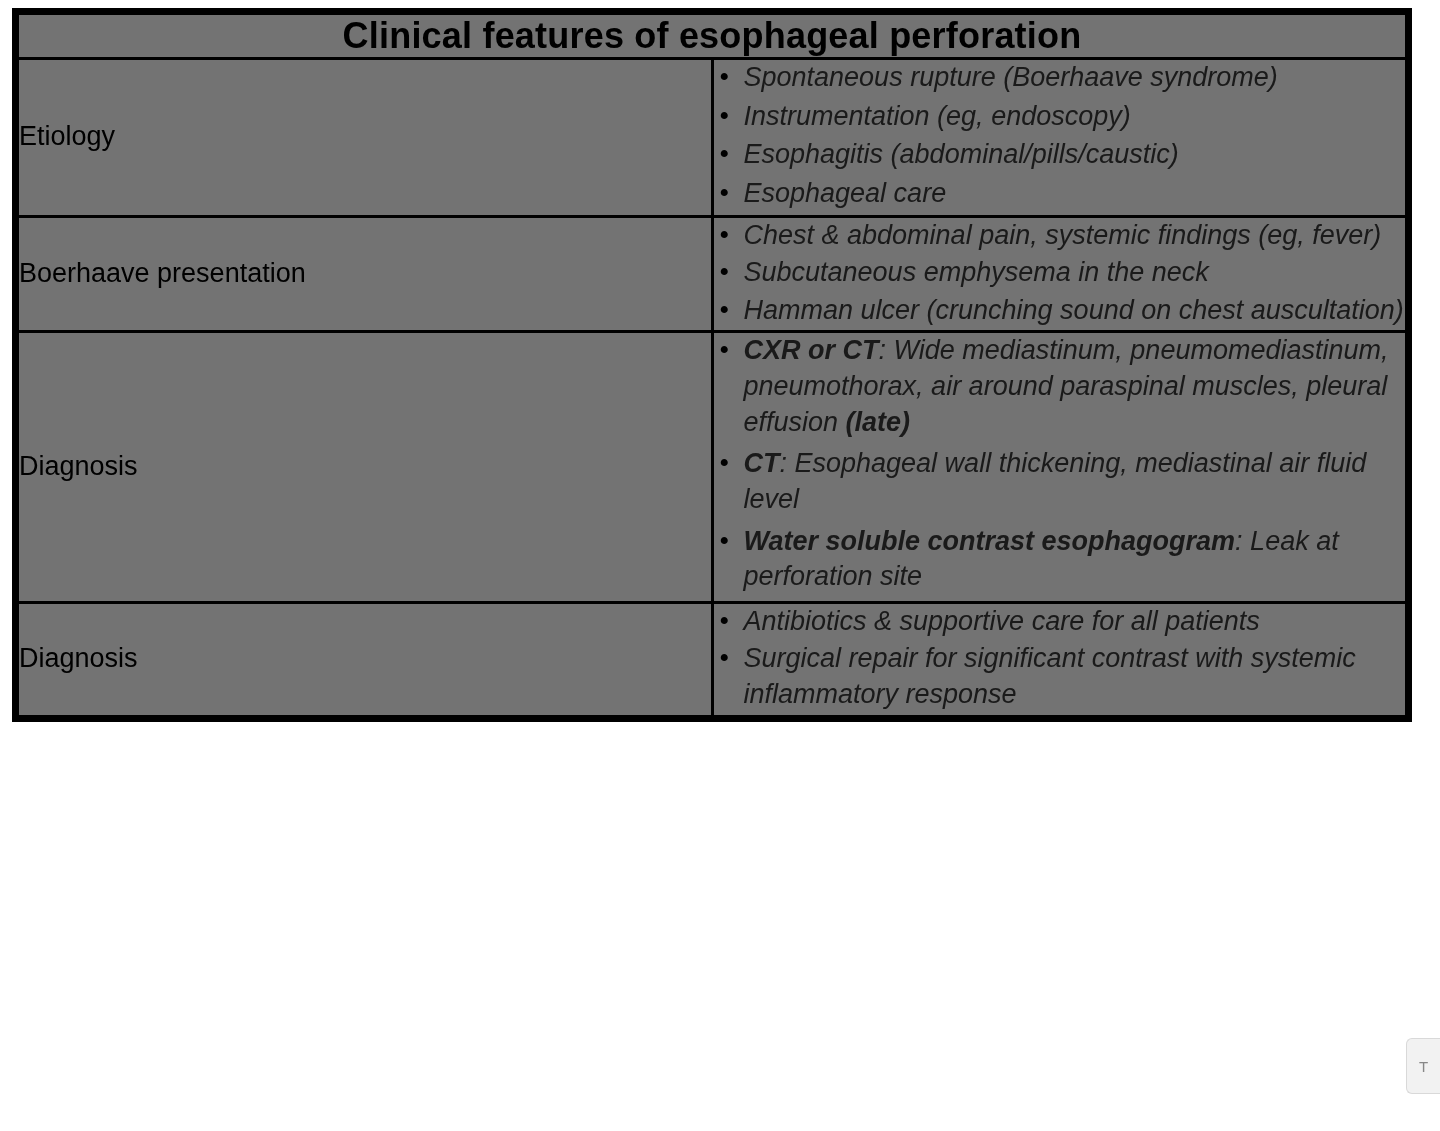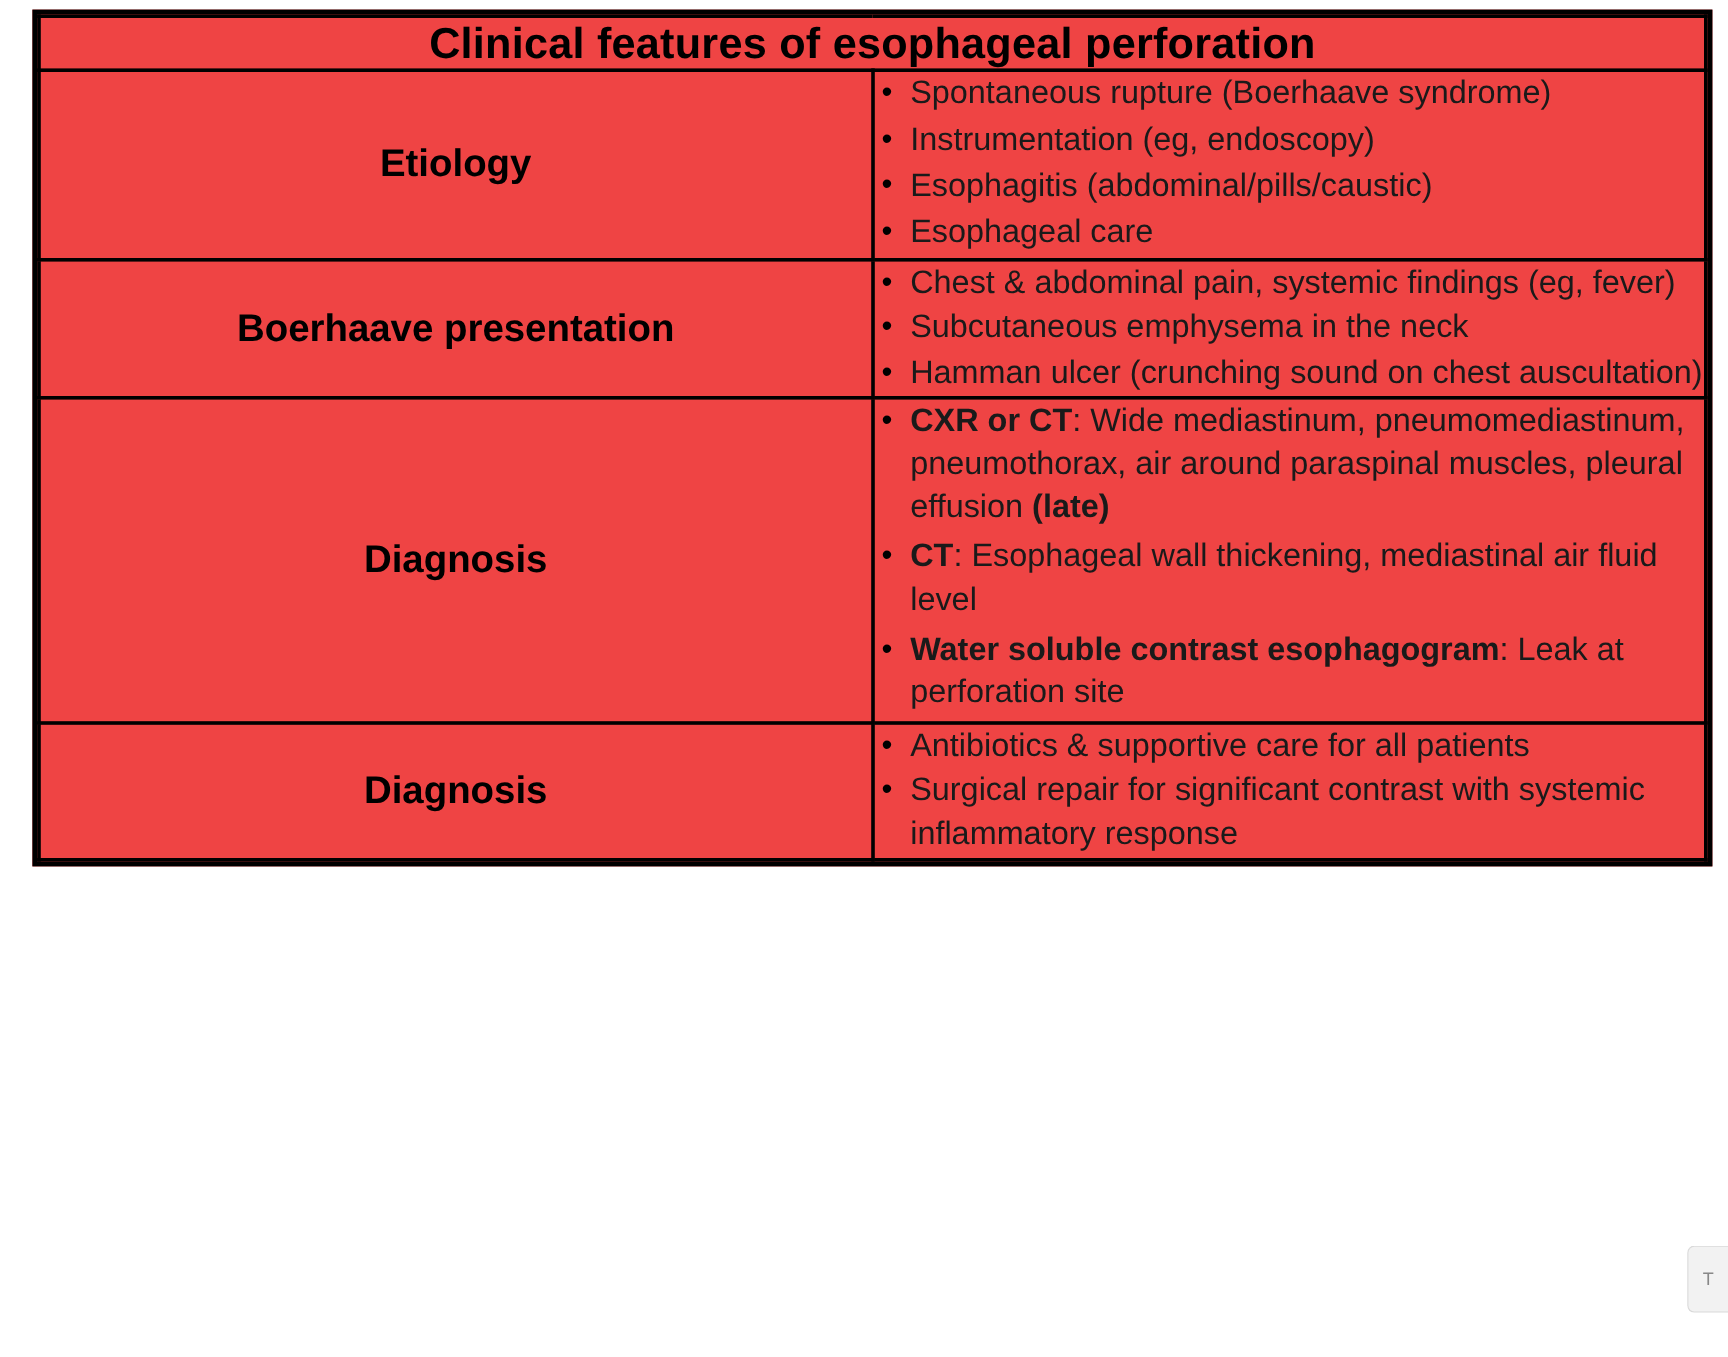--- a/index.html
+++ b/index.html
@@ -12,25 +12,25 @@
   }
   #page {
     position: relative;
     width: 1440px;
     height: 1131px;
     background: #ffffff;
     overflow: hidden;
   }
   .table-wrap {
     position: absolute;
-    left: 27px;
+    left: 12px;
     top: 8px;
     width: 1400px;
     border: 4px solid #000;
-    background: #ef4444;
+    background: #737373;
     box-sizing: border-box;
   }
   table.features {
     border-collapse: collapse;
     width: 100%;
     table-layout: fixed;
   }
   table.features td {
     border: 3px solid #000;
     vertical-align: middle;
@@ -39,34 +39,35 @@
   .title-cell {
     text-align: center;
     font-size: 36px;
     font-weight: bold;
     color: #000;
     padding: 16px 10px 18px 10px;
     letter-spacing: 0.2px;
   }
   .label-cell {
     width: 300px;
-    text-align: center;
-    font-size: 32px;
-    font-weight: bold;
+    text-align: left;
+    font-size: 27px;
+    font-weight: normal;
     color: #000;
     line-height: 1.18;
     padding: 8px 6px;
   }
   .content-cell {
     padding: 14px 18px 14px 22px;
   }
   ul.bullets {
     list-style: none;
     margin: 0;
     padding: 0;
+    font-style: italic;
   }
   ul.bullets > li {
     position: relative;
     padding-left: 30px;
     font-size: 27px;
     line-height: 1.32;
     color: #1a1a1a;
     margin: 0 0 2px 0;
   }
   ul.bullets > li::before {

